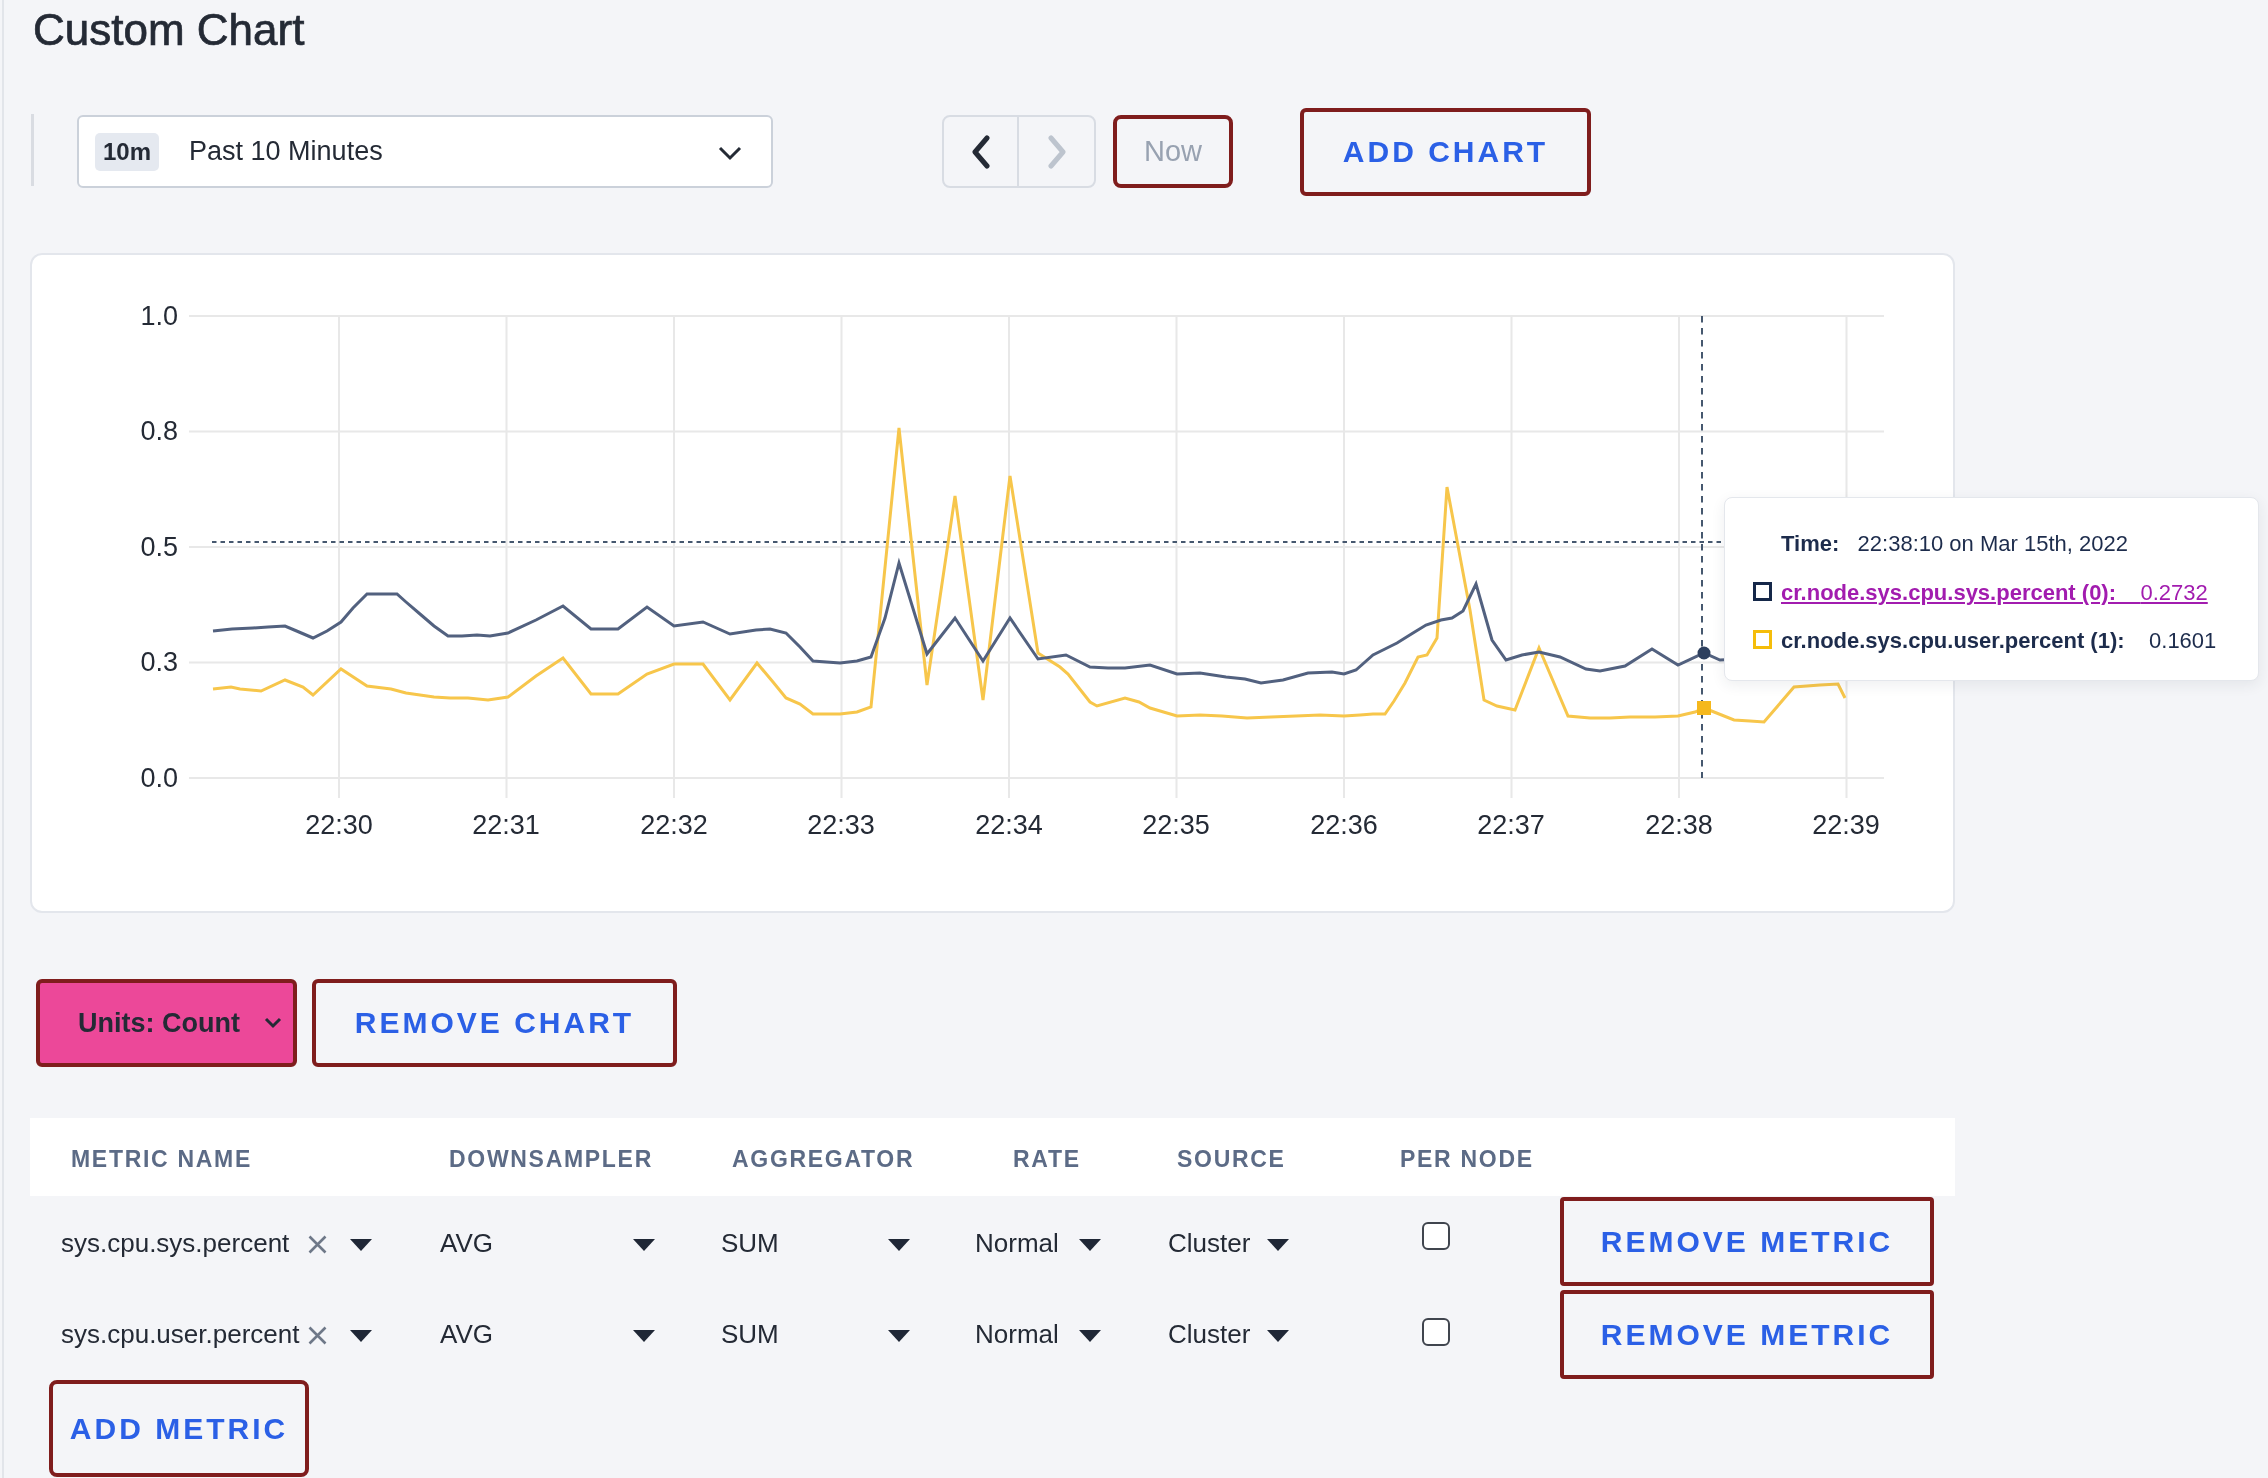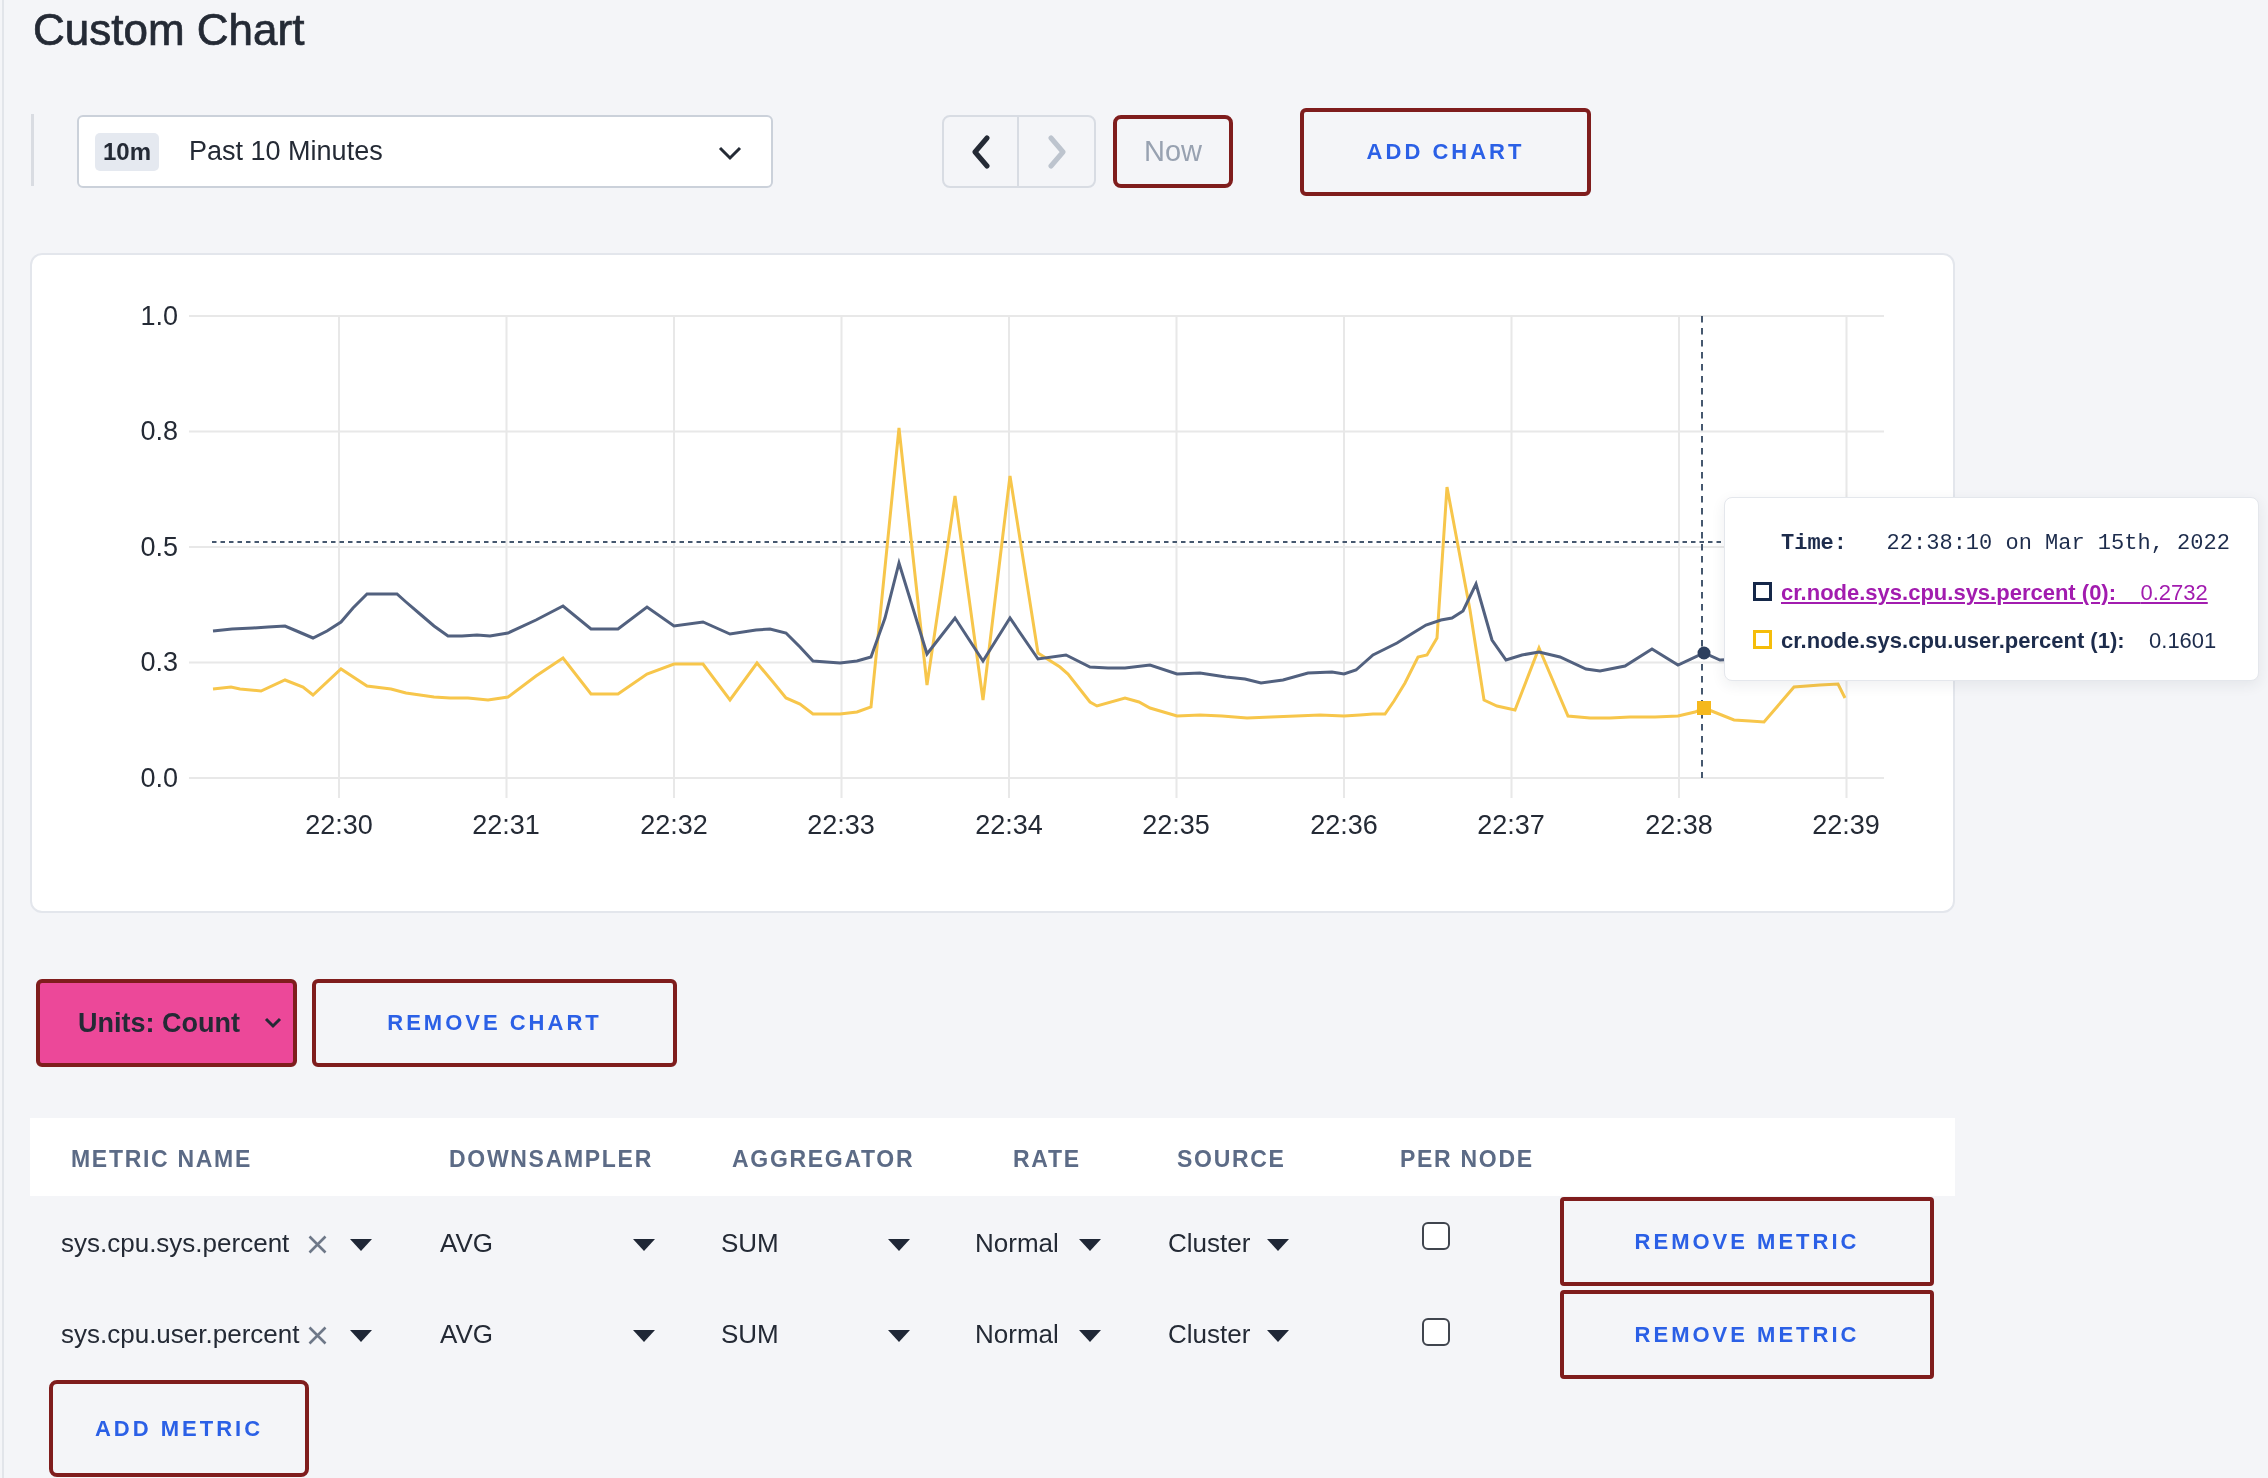--- a/index.html
+++ b/index.html
@@ -1,19 +1,19 @@
 <!DOCTYPE html>
 <html><head>
 <meta charset="utf-8">
 <style>
   * { margin:0; padding:0; box-sizing:border-box; }
   html,body { width:2268px; height:1478px; background:#f4f5f8; font-family:"Liberation Sans", sans-serif; position:relative; overflow:hidden; }
   .abs { position:absolute; }
   .btn { background:transparent; border:4px solid #7f1d1d; border-radius:6px; display:flex; align-items:center; justify-content:center; white-space:nowrap; }
-  .blue { color:#2b60e6; font-weight:bold; letter-spacing:3px; font-size:22px;text-align:right; }
+  .blue { color:#2b60e6; font-weight:bold; letter-spacing:3px; font-size:30px;text-align:right; }
   .hdr { position:absolute; top:1146px; font-size:23px; font-weight:bold; letter-spacing:1.7px; color:#5c6b86; white-space:nowrap; }
   .cell { position:absolute; font-size:26px; color:#242a35; white-space:nowrap; }
 </style>
 </head>
 <body>
 
 <div class="abs" style="left:2px; top:0; width:2px; height:1478px; background:#e2e5ea;"></div>
 
 <div class="abs" style="left:33px; top:5px; font-size:44px; font-weight:400; color:#242a35; -webkit-text-stroke:0.7px #242a35;">Custom Chart</div>
 
@@ -119,21 +119,21 @@
 1226,677 1245,679 1261,683 1283,680 1308,673 1332,672 1344,674 1356,670 1373,655 1385,649
 1397,643 1413,633 1426,625 1441,620 1452,618 1463,611 1476,584 1492,640 1506,660 1522,655
 1539,652 1560,657 1586,669 1600,671 1625,666 1652,649 1678,665 1704,653 1720,660 1760,658
 1800,660 1845,656"></polyline>
 
   <circle cx="1704" cy="653" r="6.5" fill="#2e405f"></circle>
   <rect x="1697" y="701" width="14" height="14" fill="#f5b81d"></rect>
 </svg>
 
 <div class="abs" style="left:1724px; top:497px; width:535px; height:184px; background:#fff; border:1px solid #e4e7ec; border-radius:8px; box-shadow:0 4px 14px rgba(40,50,70,0.08); z-index:5;">
-  <div style="position:absolute; left:56px; top:33px; font-size:22px; color:#1d2c4c; white-space:nowrap;font-family:Liberation Mono, monospace;"><b>Time:</b>&nbsp;&nbsp;&nbsp;22:38:10 on Mar 15th, 2022</div>
+  <div style="position:absolute; left:56px; top:33px; font-size:22px; color:#1d2c4c; white-space:nowrap;"><b>Time:</b>&nbsp;&nbsp;&nbsp;22:38:10 on Mar 15th, 2022</div>
   <div style="position:absolute; left:28px; top:84px; width:19px; height:19px; border:3px solid #152849;"></div>
   <div style="position:absolute; left:56px; top:82px; font-size:22px; font-weight:bold; color:#a21caf; white-space:nowrap;text-decoration:underline;">cr.node.sys.cpu.sys.percent (0):&nbsp;&nbsp;&nbsp; <span style="font-weight:normal;">0.2732</span></div>
   <div style="position:absolute; left:28px; top:132px; width:19px; height:19px; border:3px solid #f5bd0a;"></div>
   <div style="position:absolute; left:56px; top:130px; font-size:22px; font-weight:bold; color:#1d2c4c; white-space:nowrap;">cr.node.sys.cpu.user.percent (1):&nbsp;&nbsp;&nbsp; <span style="font-weight:normal;">0.1601</span></div>
 </div>
 
 <div class="abs btn" style="left:36px; top:979px; width:261px; height:88px; justify-content:flex-start; background:#ec4899;">
   <span style="margin-left:38px; font-size:27px; font-weight:bold; color:#242a35;">Units: Count</span>
   <svg style="margin-left:24px;" width="18" height="12" viewBox="0 0 18 12">
       <path d="M2 2 L9 9 L16 2" fill="none" stroke="#242a35" stroke-width="3"></path>

